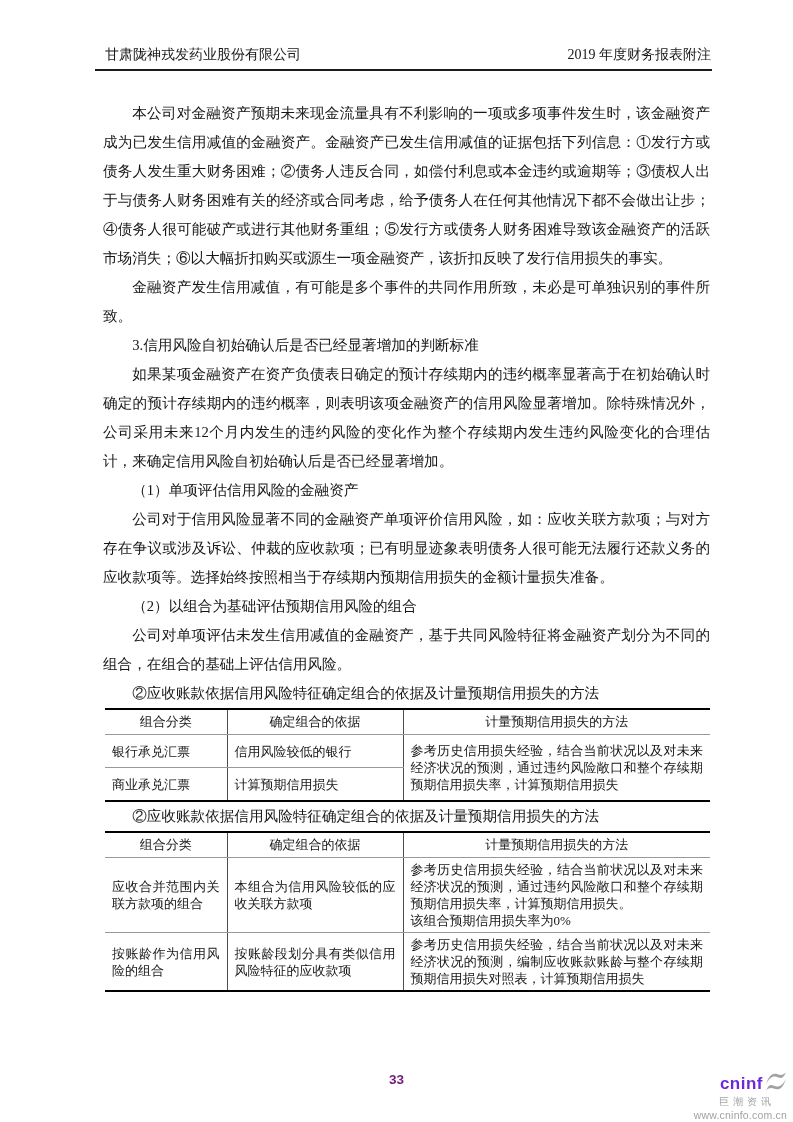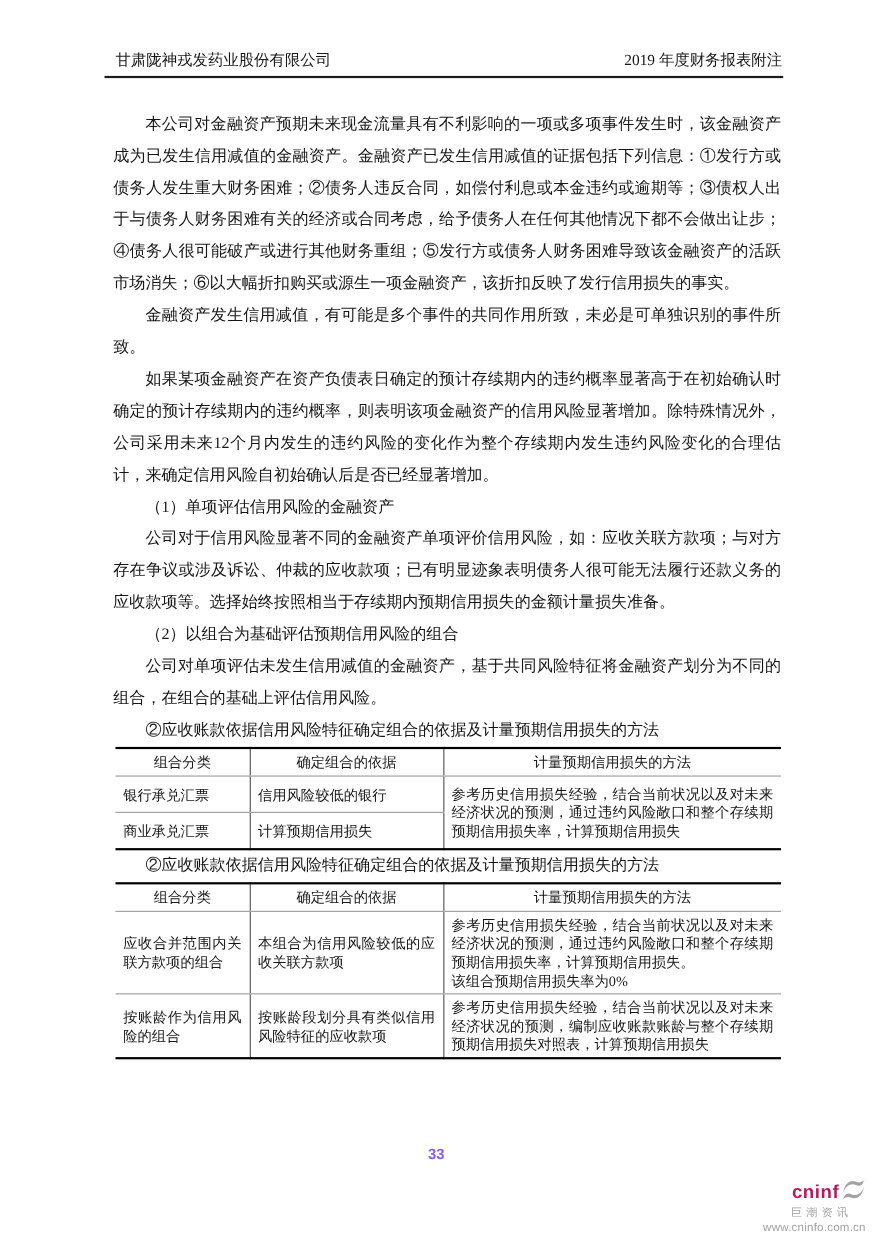--- a/index.html
+++ b/index.html
@@ -63,54 +63,55 @@
     vertical-align: middle;
     text-align: justify;
   }
   table.fin-table .vline { border-left: 1px solid #4d4d4d; }
   table.fin-table tr.rule-below > td,
   table.fin-table tr.rule-below > th { border-bottom: 1px solid #999; }
   table.fin-table td.rowline { border-bottom: 1px solid #999; }
   table.fin-table td.short { height: 26px; }
   
   .page-num {
-    position: absolute; left: 0; top: 1042px; width: 793px;
+    position: absolute; left: 0; top: 1072px; width: 793px;
     text-align: center;
     font-family: "Liberation Sans", "DejaVu Sans", sans-serif;
-    font-size: 13.5px; font-weight: 600; color: #8b5cf6;
+    font-size: 13.5px; font-weight: 600; color: #701a75;
   }
   .cninfo {
     position: absolute; right: 6px; top: 1072px;
     text-align: right;
     color: #a2a2a2;
     font-family: "Liberation Sans", "DejaVu Sans", sans-serif;
     line-height: 1.15;
   }
   .cninfo .brand-row {
     display: flex; align-items: center; justify-content: flex-end; gap: 2px;
   }
   .cninfo .brand {
-    font-size: 17px; font-weight: bold; letter-spacing: 0.5px; color: #be185d;
+    font-size: 17px; font-weight: bold; letter-spacing: 0.5px; color: #6d28d9;
   }
   .cninfo .swirl { display: inline-block; }
   .cninfo .cn-name { font-size: 10px; letter-spacing: 4px; padding-right: 12px; margin-top: 1px; }
   .cninfo .cn-url  { font-size: 10.5px; letter-spacing: 0.2px; margin-top: 1px; }
 </style>
 </head>
 <body>
 
 <div class="doc-header">
   <div class="hdr-company">甘肃陇神戎发药业股份有限公司</div>
   <div class="hdr-title">2019 年度财务报表附注</div>
   <div class="hdr-rule"></div>
 </div>
 
 <div class="content">
   <p>本公司对金融资产预期未来现金流量具有不利影响的一项或多项事件发生时，该金融资产成为已发生信用减值的金融资产。金融资产已发生信用减值的证据包括下列信息：①发行方或债务人发生重大财务困难；②债务人违反合同，如偿付利息或本金违约或逾期等；③债权人出于与债务人财务困难有关的经济或合同考虑，给予债务人在任何其他情况下都不会做出让步；④债务人很可能破产或进行其他财务重组；⑤发行方或债务人财务困难导致该金融资产的活跃市场消失；⑥以大幅折扣购买或源生一项金融资产，该折扣反映了发行信用损失的事实。</p>
   <p>金融资产发生信用减值，有可能是多个事件的共同作用所致，未必是可单独识别的事件所致。</p>
+  <p>3.信用风险自初始确认后是否已经显著增加的判断标准</p>
   <p>如果某项金融资产在资产负债表日确定的预计存续期内的违约概率显著高于在初始确认时确定的预计存续期内的违约概率，则表明该项金融资产的信用风险显著增加。除特殊情况外，公司采用未来12个月内发生的违约风险的变化作为整个存续期内发生违约风险变化的合理估计，来确定信用风险自初始确认后是否已经显著增加。</p>
   <p>（1）单项评估信用风险的金融资产</p>
   <p>公司对于信用风险显著不同的金融资产单项评价信用风险，如：应收关联方款项；与对方存在争议或涉及诉讼、仲裁的应收款项；已有明显迹象表明债务人很可能无法履行还款义务的应收款项等。选择始终按照相当于存续期内预期信用损失的金额计量损失准备。</p>
   <p>（2）以组合为基础评估预期信用风险的组合</p>
   <p>公司对单项评估未发生信用减值的金融资产，基于共同风险特征将金融资产划分为不同的组合，在组合的基础上评估信用风险。</p>
 
   <p>②应收账款依据信用风险特征确定组合的依据及计量预期信用损失的方法</p>
 
   <table class="fin-table">
     <colgroup>

